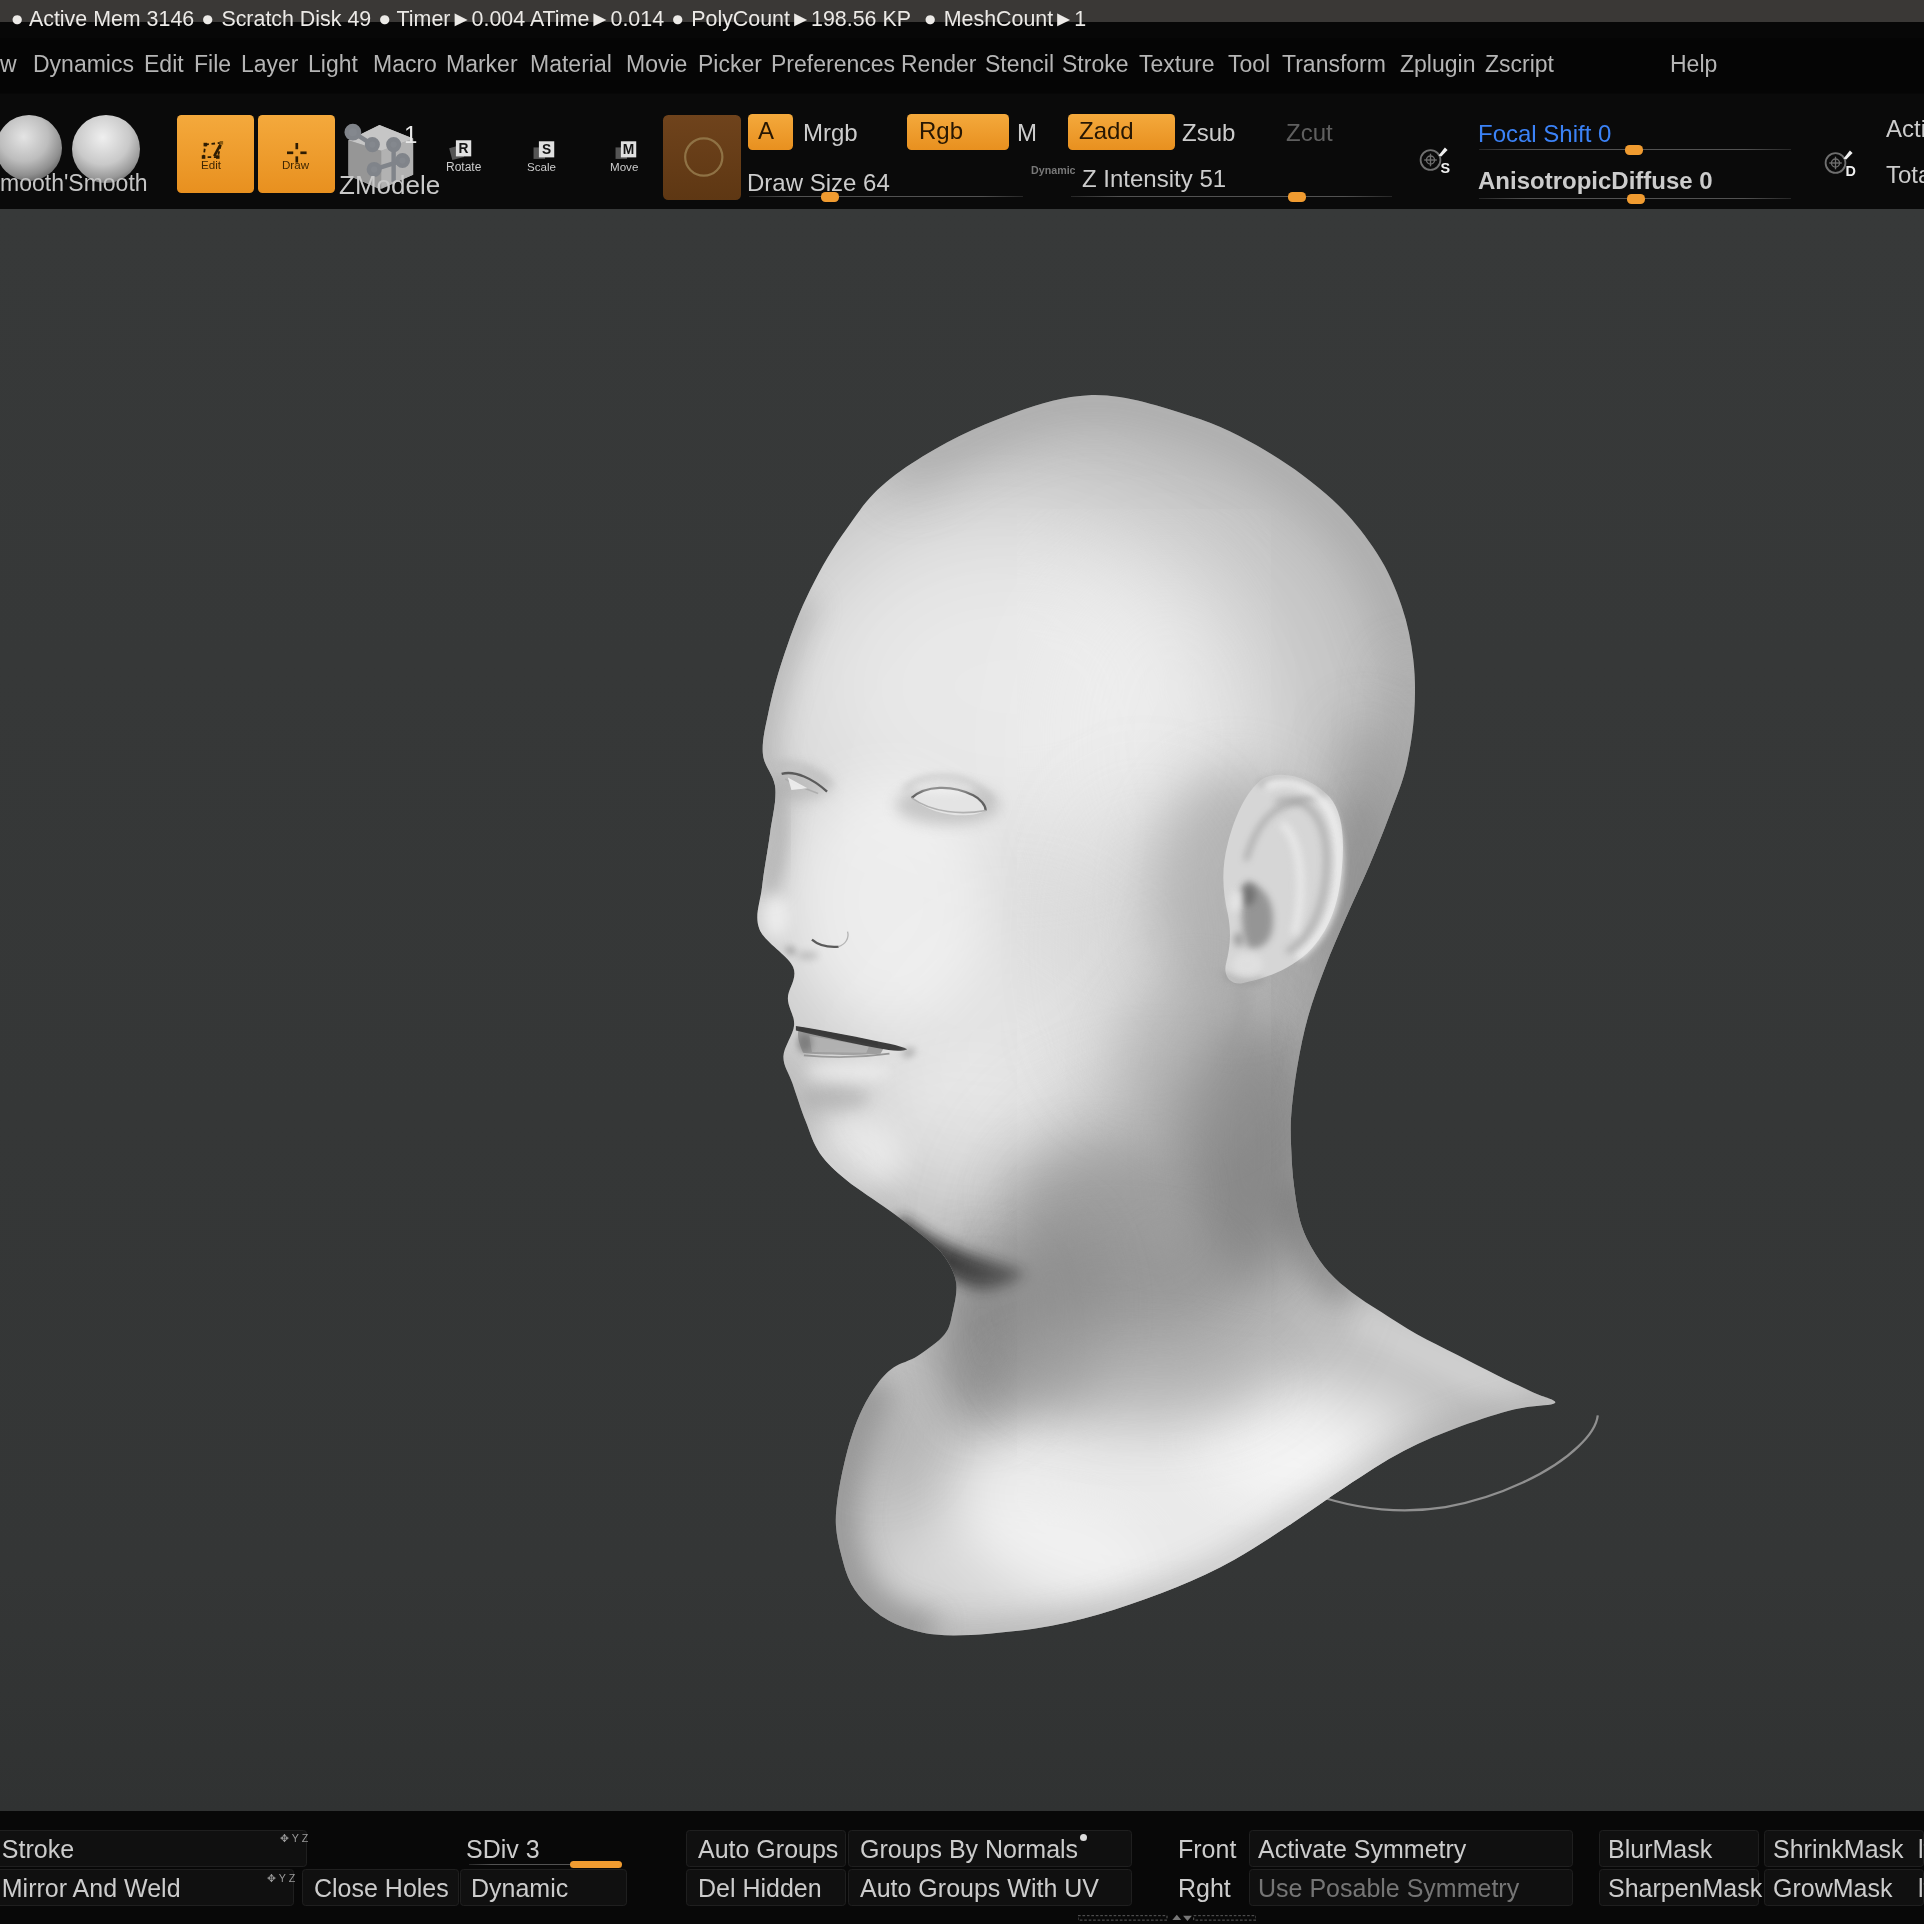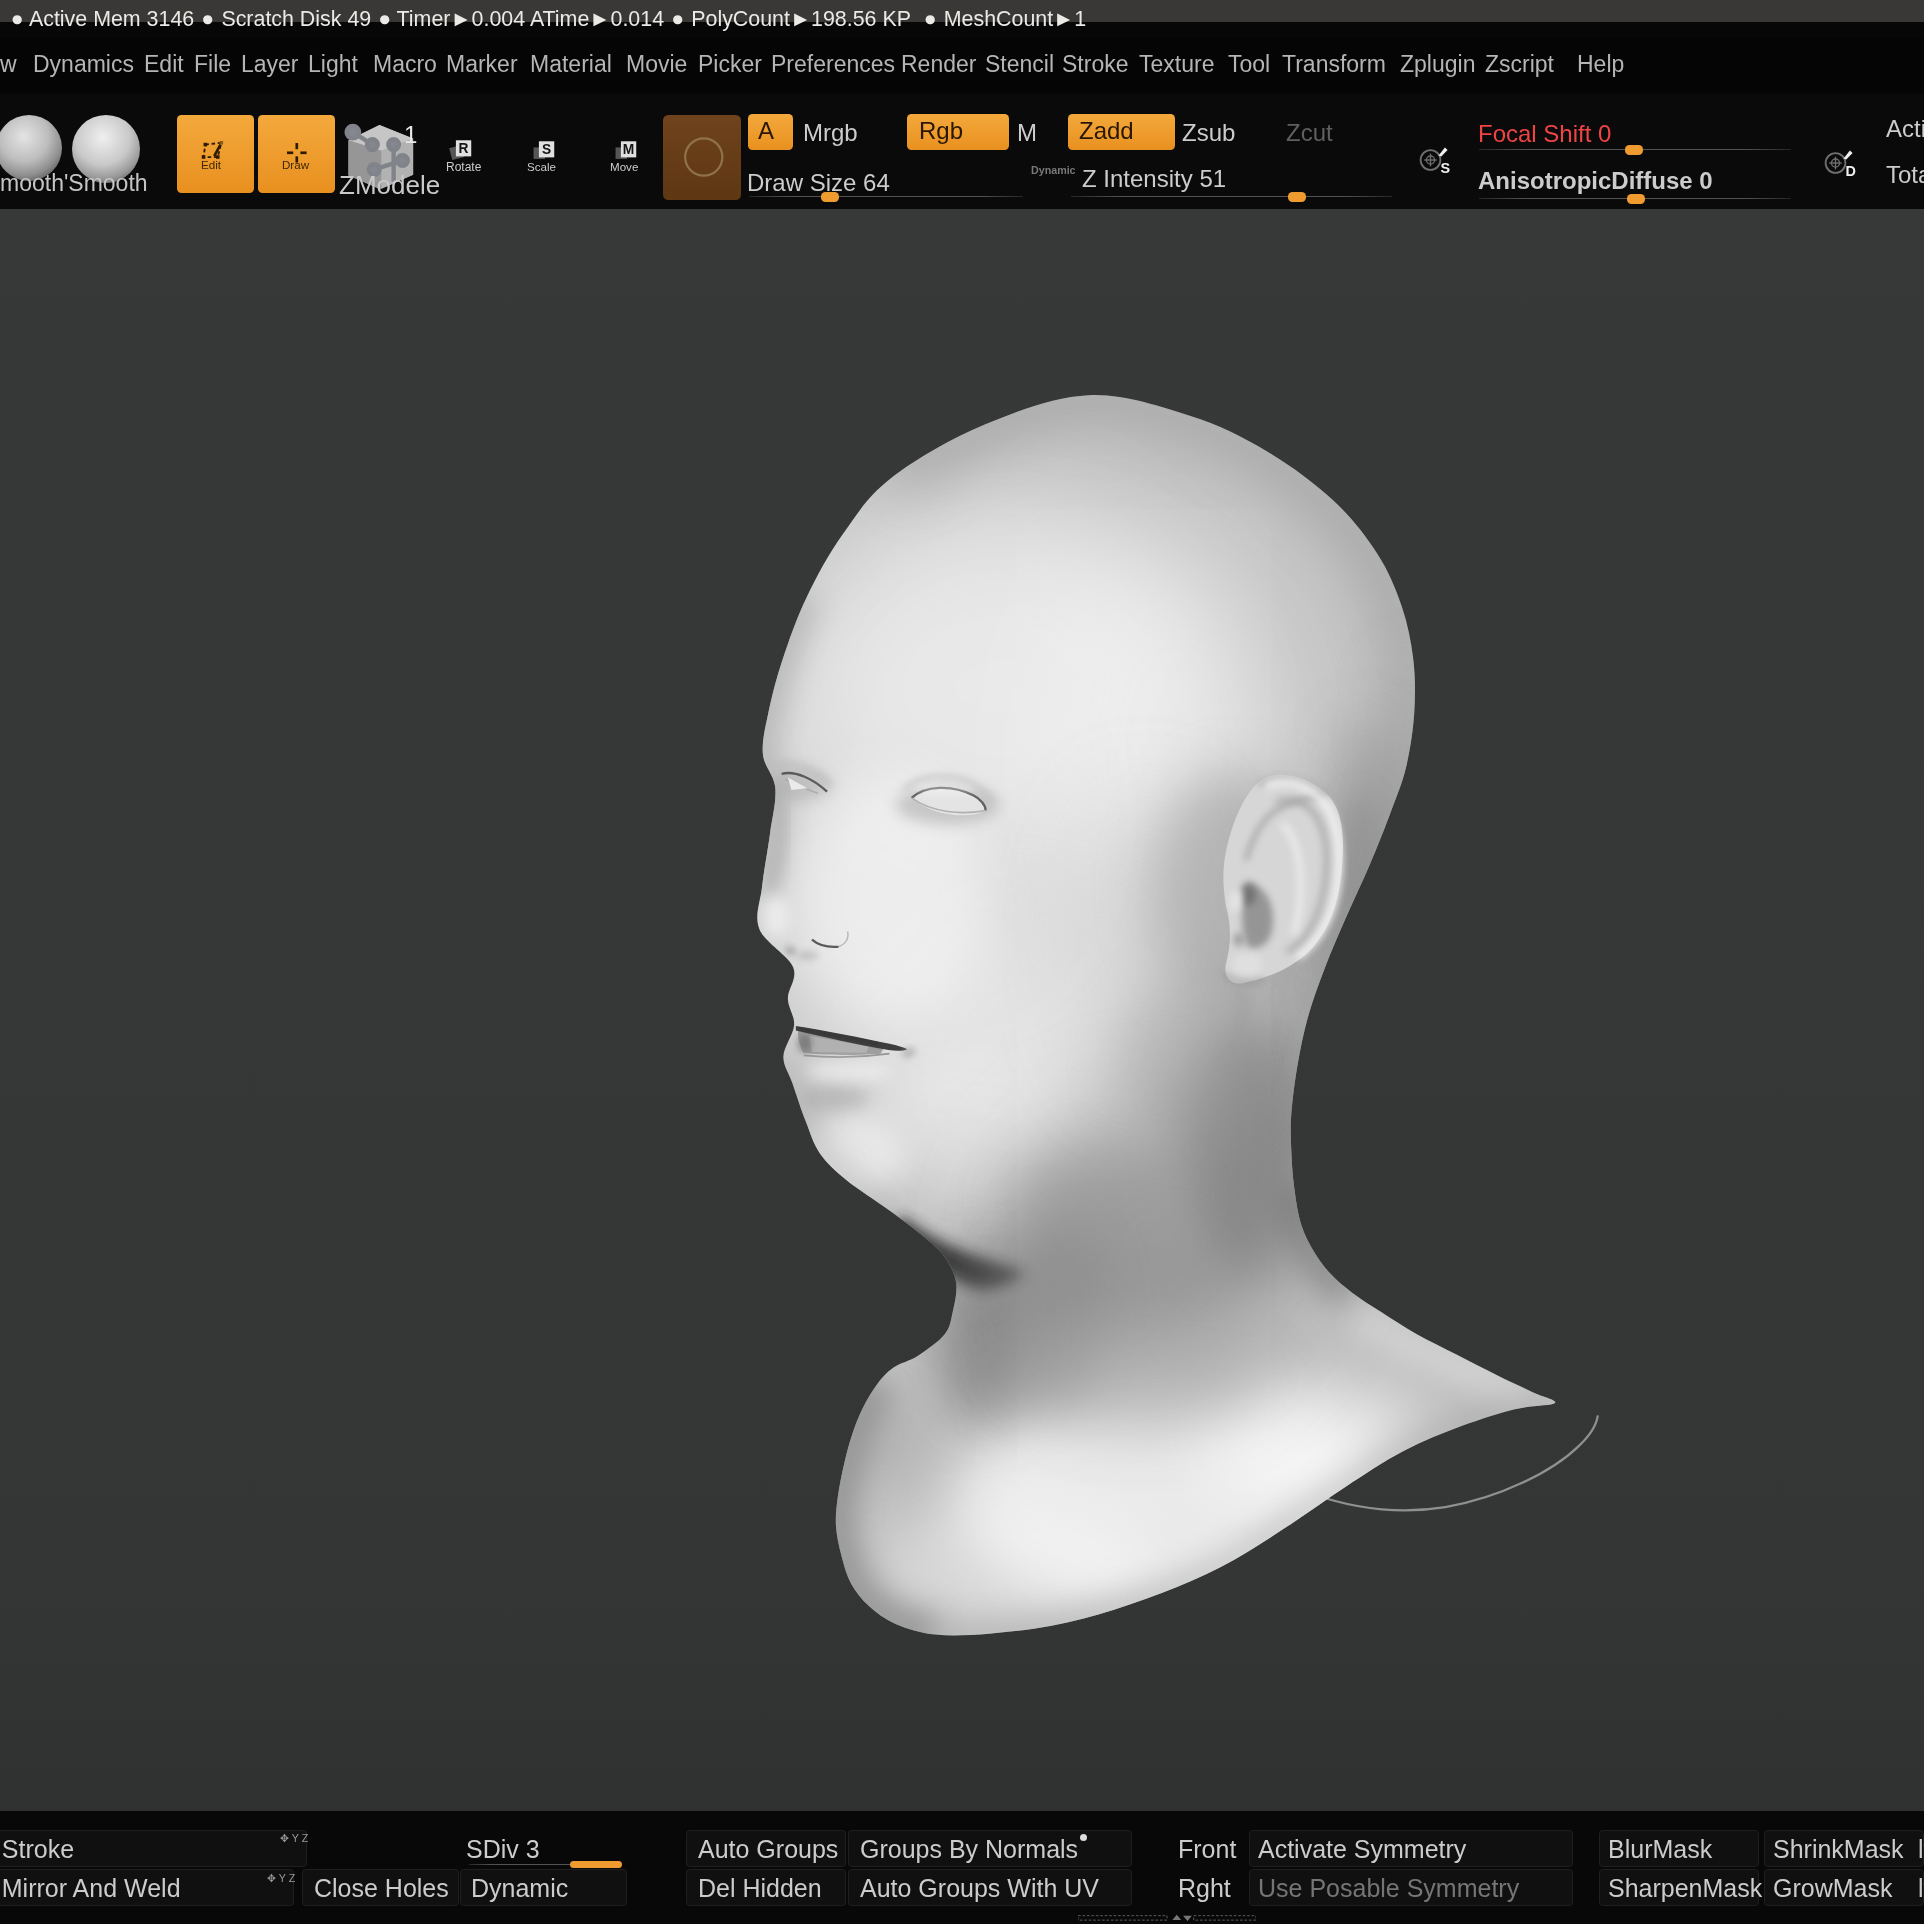--- a/index.html
+++ b/index.html
@@ -37,21 +37,21 @@
   <span class="m" style="left:698px;">Picker</span>
   <span class="m" style="left:771px;">Preferences</span>
   <span class="m" style="left:901px;">Render</span>
   <span class="m" style="left:985px;">Stencil</span>
   <span class="m" style="left:1062px;">Stroke</span>
   <span class="m" style="left:1139px;">Texture</span>
   <span class="m" style="left:1228px;">Tool</span>
   <span class="m" style="left:1282px;">Transform</span>
   <span class="m" style="left:1400px;">Zplugin</span>
   <span class="m" style="left:1485px;">Zscript</span>
-  <span class="m" style="left:1577px;">Help</span>
+  <span class="m" style="left:1670px;">Help</span>
 </div>
 <div id="toolbar">
 
   <div class="abs" style="left:-4.5px;top:21.4px;width:66px;height:66px;border-radius:50%;background:radial-gradient(circle at 42% 33%,#e4e4e4,#bdbdbd 42%,#8f8f8f 66%,#555 85%,#262626);"></div>
   <div class="abs" style="left:72px;top:21.4px;width:68px;height:68px;border-radius:50%;background:radial-gradient(circle at 45% 33%,#efefef,#c9c9c9 46%,#989898 70%,#5a5a5a 86%,#2a2a2a);"></div>
   <span class="btxt" style="left:0px;top:76px;font-size:23px;color:#c5c5c5;">mooth'Smooth</span>
 
   <div class="abs orange" style="left:177px;top:21.4px;width:77px;height:78px;"></div>
   <div class="abs orange" style="left:258px;top:21.4px;width:77px;height:78px;"></div>
   <span class="btxt" style="left:201px;top:64px;font-size:11.6px;color:#3f2602;">Edit</span>
@@ -128,21 +128,21 @@
   <span class="btxt" style="left:1182px;top:25px;font-size:24px;color:#cccccc;">Zsub</span>
   <span class="btxt" style="left:1286px;top:25px;font-size:24px;color:#5f5f5f;">Zcut</span>
   <span class="btxt" style="left:1031px;top:70px;font-size:10.7px;color:#787878;font-weight:bold;">Dynamic</span>
 
   <span class="btxt" style="left:747px;top:75px;font-size:24px;color:#cccccc;">Draw Size 64</span>
   <div class="sliderline" style="left:749px;top:102px;width:274px;"></div>
   <div class="handle" style="left:821px;top:98px;"></div>
   <span class="btxt" style="left:1082px;top:71px;font-size:24px;color:#cccccc;">Z Intensity 51</span>
   <div class="sliderline" style="left:1071px;top:102px;width:321px;"></div>
   <div class="handle" style="left:1288px;top:98px;"></div>
-  <span class="btxt" style="left:1478px;top:26px;font-size:24px;color:#ef4444;">Focal Shift 0</span>
+  <span class="btxt" style="left:1478px;top:26px;font-size:24px;color:#3b82f6;">Focal Shift 0</span>
   <div class="sliderline" style="left:1479px;top:55px;width:312px;"></div>
   <div class="handle" style="left:1625px;top:51px;"></div>
   <span class="btxt" style="left:1478px;top:73px;font-size:24px;color:#cccccc;font-weight:bold;">AnisotropicDiffuse 0</span>
   <div class="sliderline" style="left:1479px;top:104px;width:312px;"></div>
   <div class="handle" style="left:1627px;top:100px;"></div>
 
   <svg class="abs" style="left:1417px;top:48px;" width="36" height="36" viewBox="0 0 40 40">
     <circle cx="15" cy="20" r="11" fill="none" stroke="#6f6f6f" stroke-width="2"></circle>
     <circle cx="15" cy="20" r="4.5" fill="none" stroke="#6f6f6f" stroke-width="1.5"></circle>
     <line x1="15" y1="13" x2="15" y2="27" stroke="#6f6f6f" stroke-width="1.5"></line>

